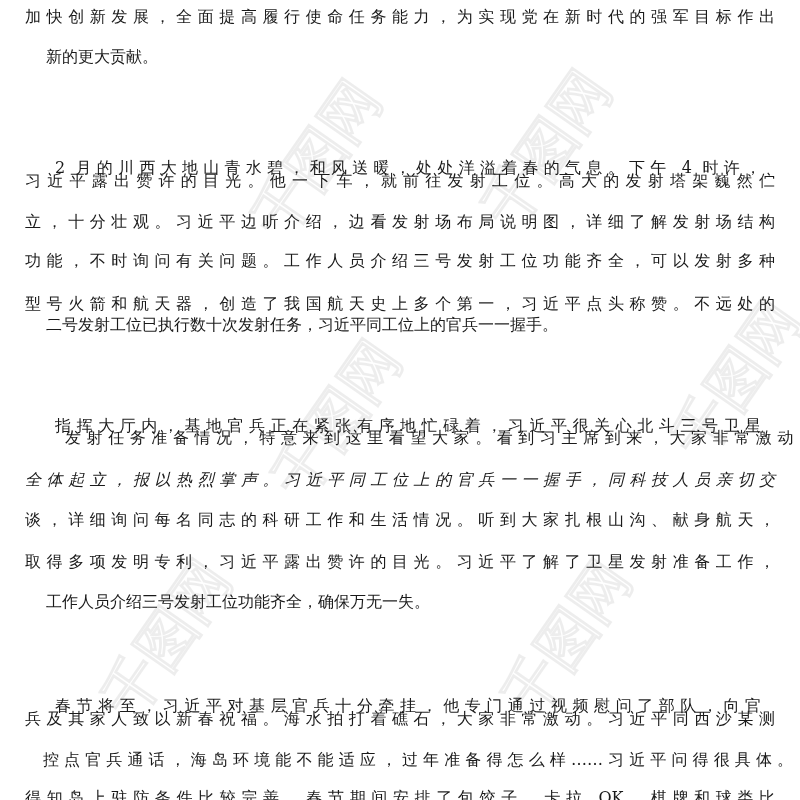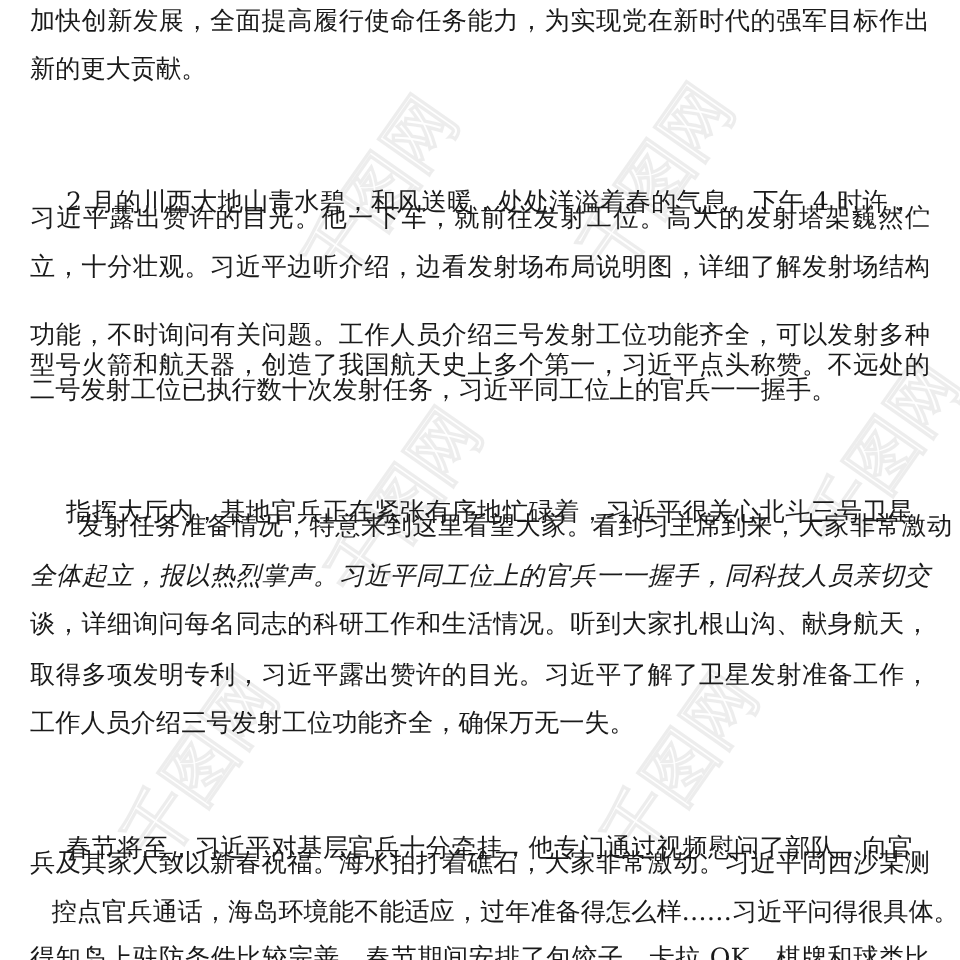--- a/index.html
+++ b/index.html
@@ -18,34 +18,35 @@
   .page {
     position: absolute;
     left: 0; top: 0;
     width: 800px; height: 800px;
   }
   .line {
     position: absolute;
     left: 25px;
     width: 750px;
     height: 30px;
-    font-size: 21px;
+    font-size: 16px;
     line-height: 30px;
     white-space: nowrap;
     text-align: justify;
     text-align-last: justify;
     letter-spacing: 0px;
   }
   .line.indent {
     left: 55px;
     width: 706px;
     margin-top: 28px;
   }
   .line.last {
     text-align-last: left;
+    margin-left: 21px;
   }
   .watermark {
     position: absolute;
     font-family: "DejaVu Sans", sans-serif;
     font-size: 58px;
     font-weight: bold;
     color: transparent;
     -webkit-text-stroke: 1px rgba(0,0,0,0.07);
     transform: rotate(-55deg);
     transform-origin: center center;
@@ -68,21 +69,21 @@
 
   <div>
     <div class="line" style="top:2px;">加快创新发展，全面提高履行使命任务能力，为实现党在新时代的强军目标作出</div>
     <div class="line last" style="top:42px;">新的更大贡献。</div>
   </div>
 
   <div>
     <div class="line indent" style="top:125px;">2 月的川西大地山青水碧，和风送暖，处处洋溢着春的气息。下午 4 时许，</div>
     <div class="line" style="top:166px;">习近平露出赞许的目光。他一下车，就前往发射工位。高大的发射塔架巍然伫</div>
     <div class="line" style="top:207px;">立，十分壮观。习近平边听介绍，边看发射场布局说明图，详细了解发射场结构</div>
-    <div class="line" style="top:264px;">功能，不时询问有关问题。工作人员介绍三号发射工位功能齐全，可以发射多种</div>
+    <div class="line" style="top:246px;">功能，不时询问有关问题。工作人员介绍三号发射工位功能齐全，可以发射多种</div>
     <div class="line" style="top:289px;">型号火箭和航天器，创造了我国航天史上多个第一，习近平点头称赞。不远处的</div>
     <div class="line last" style="top:310px;">二号发射工位已执行数十次发射任务，习近平同工位上的官兵一一握手。</div>
   </div>
 
   <div>
     <div class="line indent" style="top:383px;">指挥大厅内，基地官兵正在紧张有序地忙碌着，习近平很关心北斗三号卫星</div>
     <div class="line" style="top:423px;margin-left:40px;">发射任务准备情况，特意来到这里看望大家。看到习主席到来，大家非常激动，</div>
     <div class="line" style="top:465px;font-style:italic;">全体起立，报以热烈掌声。习近平同工位上的官兵一一握手，同科技人员亲切交</div>
     <div class="line" style="top:505px;">谈，详细询问每名同志的科研工作和生活情况。听到大家扎根山沟、献身航天，</div>
     <div class="line" style="top:547px;">取得多项发明专利，习近平露出赞许的目光。习近平了解了卫星发射准备工作，</div>

